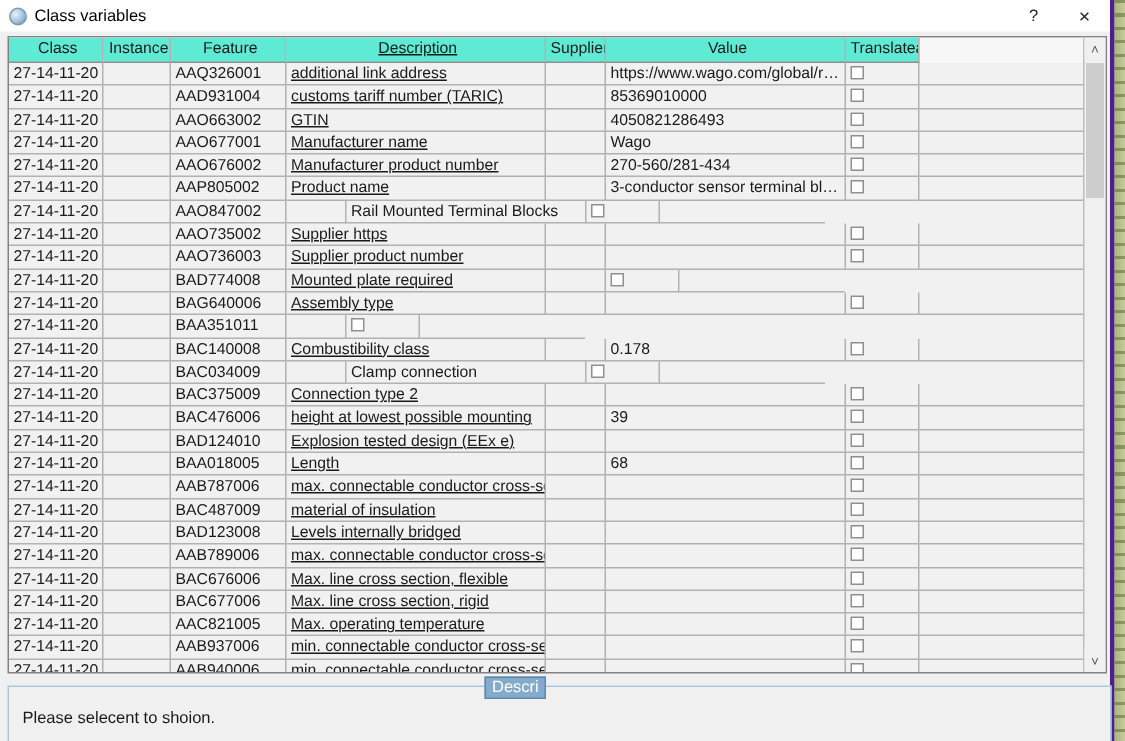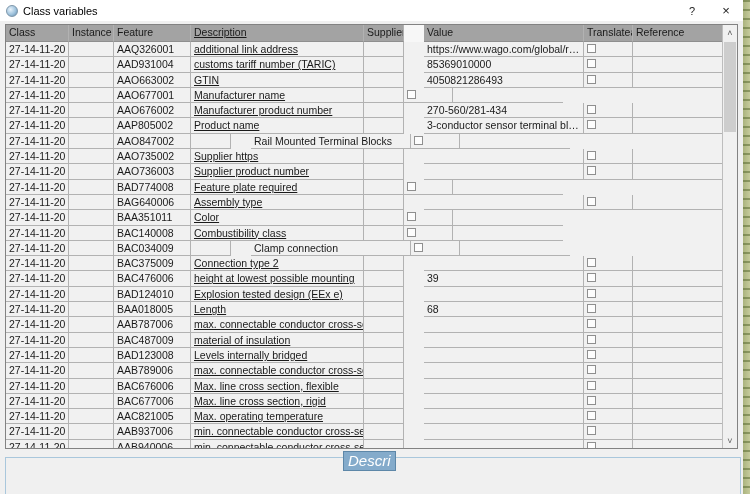--- a/index.html
+++ b/index.html
@@ -6,21 +6,21 @@
   html,body { width:750px; height:494px; overflow:hidden;
     font-family:"Liberation Sans", sans-serif; background:#fff; }
 
   .desktop-strip { position:absolute; right:0; top:0; width:7px; height:494px;
     background:#b9c08f;
     background-image:repeating-linear-gradient(180deg,
       rgba(70,90,30,.45) 0 2px, rgba(0,0,0,0) 2px 9px),
       linear-gradient(90deg,#aab37e,#c6cb9c); }
 
   .window { position:absolute; left:0; top:0; width:745px; height:494px;
-    background:#f0f0f0; border-right:2px solid #4c1d95; }
+    background:#f0f0f0; border-right:5px solid #4c1d95; }
 
   
   .titlebar { position:absolute; left:0; top:0; width:100%; height:21px;
     background:#ffffff; display:flex; align-items:center; }
   .app-icon { width:12px; height:12px; margin:0 5px 0 6px; border-radius:50%;
     background:radial-gradient(circle at 35% 35%, #e8f2fa 0%, #9fc3dd 55%, #5f87a8 100%);
     border:1px solid #7e97ab; }
   .title-text { font-size:11px; color:#000; }
   .titlebar-buttons { margin-left:auto; display:flex; height:100%; }
   .tb-btn { width:34px; height:100%; display:flex; align-items:center;
@@ -29,48 +29,48 @@
 
   
   .grid { position:absolute; left:5px; top:24px; width:733px; height:425px;
     border:1px solid #828282; background:#f1f1f1; overflow:hidden; }
   .grid-inner { position:absolute; left:0; top:0; width:717px; height:100%; overflow:hidden; }
   .tr { display:flex; height:15.3px; }
   .th-row { height:17px; background:#f7f7f7; }
   .td, .th { height:100%; border-right:1px solid #b2b2b2; border-bottom:1px solid #b2b2b2;
     font-size:10.5px; color:#1a1a1a; padding:1px 0 0 3px; white-space:nowrap;
     overflow:hidden; line-height:12.5px; }
-  .th { background:#a3a3a3; border-bottom:1px solid #8f8f8f; }
+  .th { background:#5eead4; border-bottom:1px solid #8f8f8f;text-align:center; }
   .col-class    { width:63px;  flex:none; }
   .col-instance { width:45px;  flex:none; }
   .col-feature  { width:77px;  flex:none; }
   .col-desc     { width:173px; flex:none;text-decoration:underline; }
   .col-variable { width:40px;  flex:none; }
-  .col-value    { width:160px; flex:none; text-overflow:ellipsis;margin-left:20px; }
+  .col-value    { width:160px; flex:none; text-overflow:ellipsis; }
   .col-trans    { width:49px;  flex:none; }
   .col-ref      { width:110px; flex:none; border-right:none; }
   .cb { display:inline-block; width:9px; height:9px; margin-top:1px;
     background:#fdfdfd; border:1px solid #8f8f8f; }
 
   
   .vscroll { position:absolute; right:0; top:0; width:15px; height:100%;
     background:#f0f0f0; border-left:1px solid #bdbdbd; }
   .scroll-btn { position:absolute; left:0; width:14px; height:15px;
     display:flex; align-items:center; justify-content:center;
     font-size:9px; color:#5a5a5a; background:#f0f0f0; }
   .scroll-up { top:0; }
   .scroll-down { bottom:0; }
   .scroll-thumb { position:absolute; left:1px; top:17px; width:12px; height:90px;
     background:#cdcdcd; }
 
   
   .descbox { position:absolute; left:5px; top:457px; width:736px; height:60px;
     border:1px solid #a9c7dc; background:#f0f0f0; }
-  .descbox-legend { position:absolute; left:337px; top:-7px; padding:0 4px 1px 4px;
-    font-size:15px; color:#ffffff; background:#84abcb; border:1px solid #5d87a8;font-style:italic; }
+  .descbox-legend { position:absolute; left:317px; top:-7px; padding:0 4px 1px 4px;
+    font-size:11px; color:#ffffff; background:#84abcb; border:1px solid #5d87a8; }
   .descbox-message { position:absolute; left:9px; top:15px; font-size:11px; color:#1a1a1a; }
 </style>
 </head>
 <body>
 
 <div class="window">
 
   <div class="titlebar">
     <span class="app-icon"></span>
     <span class="title-text">Class variables</span>
@@ -83,21 +83,20 @@
   <div class="grid">
     <div class="grid-inner">
       <div class="tr th-row">
         <div class="th col-class">Class</div>
         <div class="th col-instance">Instance</div>
         <div class="th col-feature">Feature</div>
         <div class="th col-desc">Description</div>
         <div class="th col-variable">Supplier</div>
         <div class="th col-value">Value</div>
         <div class="th col-trans">Translatea...</div>
-        <div class="th col-ref">Reference</div>
       </div>
       <div id="table-body">
           <div class="tr">
     <div class="td col-class">27-14-11-20</div>
     <div class="td col-instance"></div>
     <div class="td col-feature">AAQ326001</div>
     <div class="td col-desc">additional link address</div>
     <div class="td col-variable"></div>
     <div class="td col-value">https://www.wago.com/global/rail-mo...</div>
     <div class="td col-trans">
@@ -128,20 +127,21 @@
       <span class="cb"></span>
     </div>
     <div class="td col-ref"></div>
   </div>
           <div class="tr">
     <div class="td col-class">27-14-11-20</div>
     <div class="td col-instance"></div>
     <div class="td col-feature">AAO677001</div>
     <div class="td col-desc">Manufacturer name</div>
     <div class="td col-variable"></div>
+    <div class="td col-value">Wago</div>
     <div class="td col-trans">
       <span class="cb"></span>
     </div>
     <div class="td col-ref"></div>
   </div>
           <div class="tr">
     <div class="td col-class">27-14-11-20</div>
     <div class="td col-instance"></div>
     <div class="td col-feature">AAO676002</div>
     <div class="td col-desc">Manufacturer product number</div>
@@ -196,21 +196,21 @@
     <div class="td col-value"></div>
     <div class="td col-trans">
       <span class="cb"></span>
     </div>
     <div class="td col-ref"></div>
   </div>
           <div class="tr">
     <div class="td col-class">27-14-11-20</div>
     <div class="td col-instance"></div>
     <div class="td col-feature">BAD774008</div>
-    <div class="td col-desc">Feature plate required</div>
+    <div class="td col-desc">Mounted plate required</div>
     <div class="td col-variable"></div>
     <div class="td col-trans">
       <span class="cb"></span>
     </div>
     <div class="td col-ref"></div>
   </div>
           <div class="tr">
     <div class="td col-class">27-14-11-20</div>
     <div class="td col-instance"></div>
     <div class="td col-feature">BAG640006</div>
@@ -219,33 +219,33 @@
     <div class="td col-value"></div>
     <div class="td col-trans">
       <span class="cb"></span>
     </div>
     <div class="td col-ref"></div>
   </div>
           <div class="tr">
     <div class="td col-class">27-14-11-20</div>
     <div class="td col-instance"></div>
     <div class="td col-feature">BAA351011</div>
-    <div class="td col-desc">Color</div>
     <div class="td col-variable"></div>
     <div class="td col-trans">
       <span class="cb"></span>
     </div>
     <div class="td col-ref"></div>
   </div>
           <div class="tr">
     <div class="td col-class">27-14-11-20</div>
     <div class="td col-instance"></div>
     <div class="td col-feature">BAC140008</div>
     <div class="td col-desc">Combustibility class</div>
     <div class="td col-variable"></div>
+    <div class="td col-value">0.178</div>
     <div class="td col-trans">
       <span class="cb"></span>
     </div>
     <div class="td col-ref"></div>
   </div>
           <div class="tr">
     <div class="td col-class">27-14-11-20</div>
     <div class="td col-instance"></div>
     <div class="td col-feature">BAC034009</div>
     <div class="td col-variable"></div>
@@ -416,17 +416,18 @@
 
     <div class="vscroll">
       <div class="scroll-btn scroll-up">˄</div>
       <div class="scroll-thumb"></div>
       <div class="scroll-btn scroll-down">˅</div>
     </div>
   </div>
 
   <div class="descbox">
     <div class="descbox-legend">Descri</div>
+    <div class="descbox-message">Please selecent to shoion.</div>
   </div>
 
 </div>
 
 <div class="desktop-strip"></div>
 
 </body></html>

